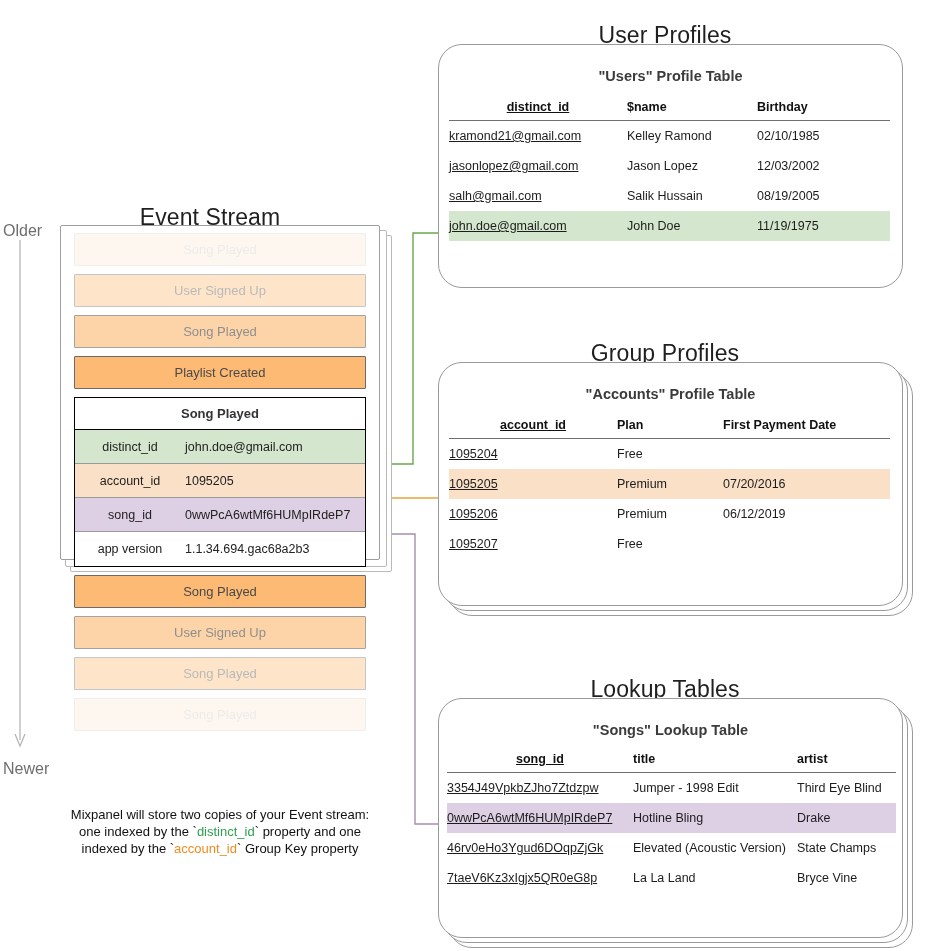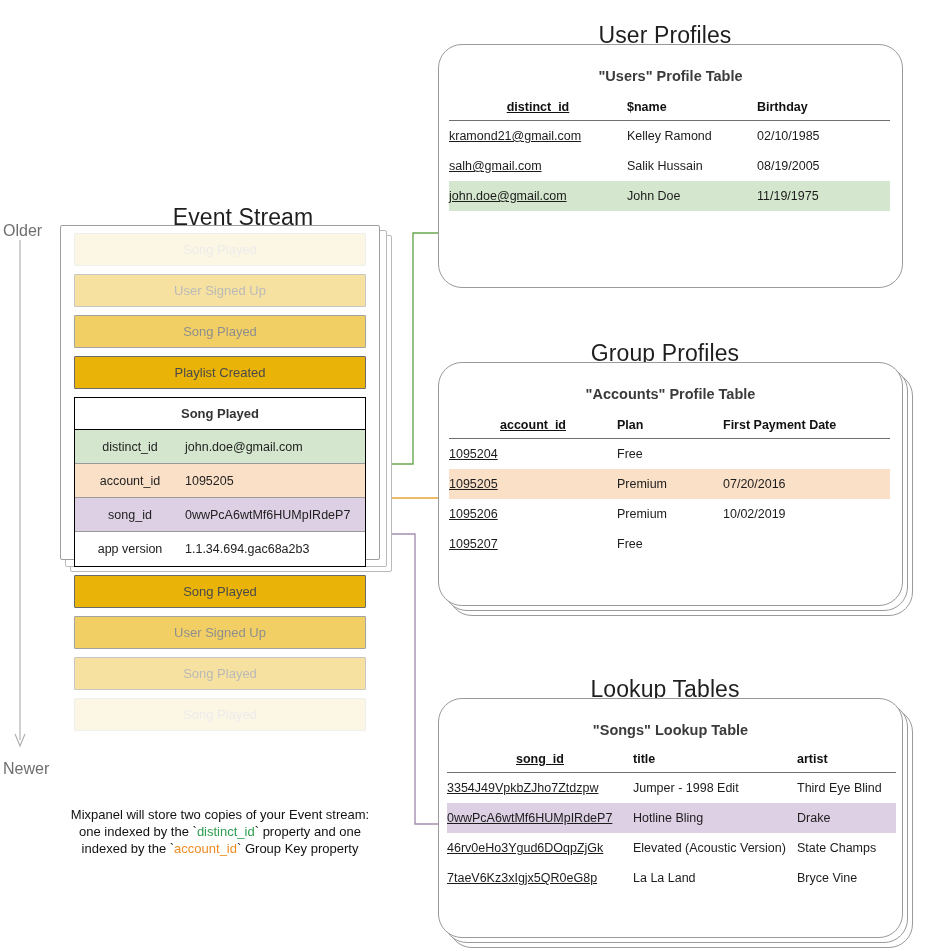--- a/index.html
+++ b/index.html
@@ -24,21 +24,21 @@
     color: #1f1f1f;
     text-align: center;
     font-weight: 400;
     letter-spacing: 0.1px;
     margin-top: 18px;
   }
 
   
   #event-stream-wrap { left: 0; top: 180px; width: 420px; height: 700px; }
 
-  .stream-title { position: absolute; left: 0; top: 6px; width: 420px; padding-left: 33px; }
+  .stream-title { position: absolute; left: 0; top: 6px; width: 420px; }
 
   .stream-shadow {
     position: absolute;
     border: 1.5px solid #b9b9b9;
     background: #fff;
     border-radius: 2px;
   }
   .stream-card {
     position: absolute;
     left: 60px; top: 45px;
@@ -53,21 +53,21 @@
   .ev-row {
     margin: 0 14px 8px 14px;
     height: 33px;
     border: 1px solid #6b6b6b;
     box-sizing: border-box;
     display: flex;
     align-items: center;
     justify-content: center;
     font-size: 13px;
     color: #4a4a4a;
-    background: #eab308;
+    background: #fdba74;
     border-radius: 1px;
   }
   .ev-row.f-10 { opacity: 0.10; }
   .ev-row.f-35 { opacity: 0.38; }
   .ev-row.f-60 { opacity: 0.62; }
   .ev-row.f-100 { opacity: 1; }
 
   
   .ev-expanded {
     margin: 0 14px 8px 14px;
@@ -269,20 +269,25 @@
         <th>Birthday</th>
       </tr>
       </thead>
       <tbody>
       <tr>
         <td class="keycol"><span>kramond21@gmail.com</span></td>
         <td>Kelley Ramond</td>
         <td>02/10/1985</td>
       </tr>
       <tr>
+        <td class="keycol"><span>jasonlopez@gmail.com</span></td>
+        <td>Jason Lopez</td>
+        <td>12/03/2002</td>
+      </tr>
+      <tr>
         <td class="keycol"><span>salh@gmail.com</span></td>
         <td>Salik Hussain</td>
         <td>08/19/2005</td>
       </tr>
       <tr class="hl-green">
         <td class="keycol"><span>john.doe@gmail.com</span></td>
         <td>John Doe</td>
         <td>11/19/1975</td>
       </tr>
       </tbody>
@@ -317,21 +322,21 @@
         <td></td>
       </tr>
       <tr class="hl-orange">
         <td class="keycol"><span>1095205</span></td>
         <td>Premium</td>
         <td>07/20/2016</td>
       </tr>
       <tr>
         <td class="keycol"><span>1095206</span></td>
         <td>Premium</td>
-        <td>10/02/2019</td>
+        <td>06/12/2019</td>
       </tr>
       <tr>
         <td class="keycol"><span>1095207</span></td>
         <td>Free</td>
         <td></td>
       </tr>
       </tbody>
     </table>
   </div>
 </div>

